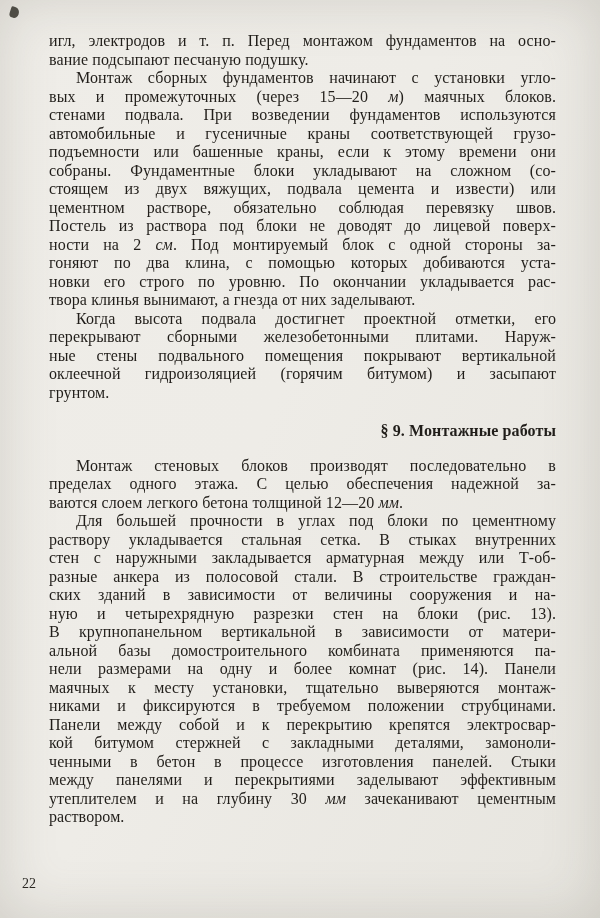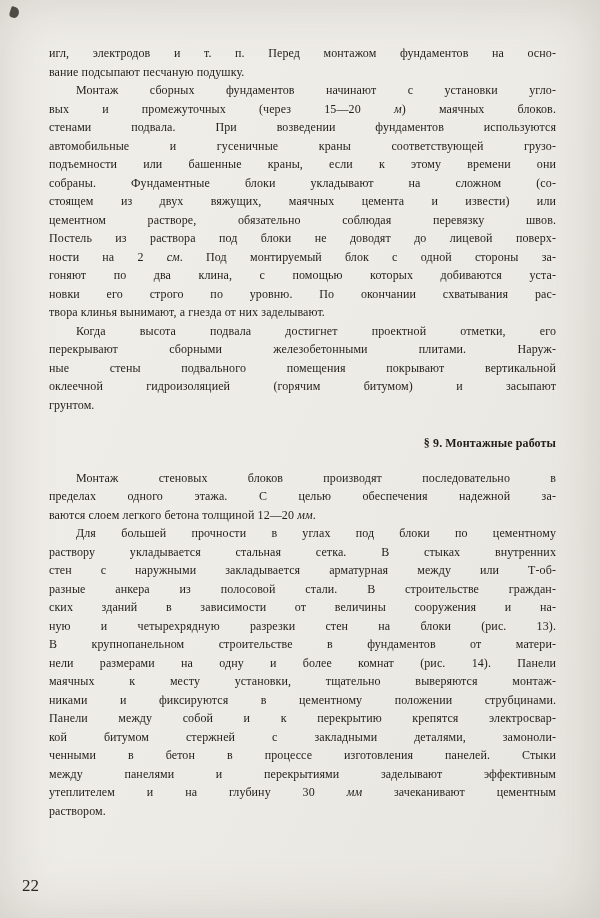--- a/index.html
+++ b/index.html
@@ -25,23 +25,23 @@
     width: 9px;
     height: 11px;
     background: #35322c;
     border-radius: 2px 60% 50% 40%;
     transform: rotate(18deg);
     opacity: 0.85;
   }
   .text-block {
     position: absolute;
     left: 49px;
-    top: 44px;
+    top: 32px;
     width: 507px;
-    font-size: 12px;
+    font-size: 16px;
     line-height: 18.5px;
     letter-spacing: 0.1px;
   }
   .paragraph { margin: 0; }
   .line {
     text-align: justify;
     text-align-last: justify;
     white-space: normal;
   }
   .line.last { text-align-last: left; }
@@ -49,21 +49,21 @@
   .heading {
     font-weight: bold;
     text-indent: 27px;
     margin: 20px 0 16px 0;
     text-align: right;
   }
   .page-number {
     position: absolute;
     left: 22px;
     top: 876px;
-    font-size: 17px;
+    font-size: 14px;
     color: #2a2722;
   }
   i { font-style: italic; }
 </style>
 </head>
 <body>
 
 <div class="page">
   <div class="speck"></div>
   <div class="text-block">
@@ -71,26 +71,26 @@
         <div class="line"><span>игл, электродов и т. п. Перед монтажом фундаментов на осно-</span></div>
         <div class="line last"><span>вание подсыпают песчаную подушку.</span></div>
       </div>
       <div class="paragraph">
         <div class="line first-indent"><span>Монтаж сборных фундаментов начинают с установки угло-</span></div>
         <div class="line"><span>вых и промежуточных (через 15—20 </span><i>м</i><span>) маячных блоков.</span></div>
         <div class="line"><span>стенами подвала. При возведении фундаментов используются</span></div>
         <div class="line"><span>автомобильные и гусеничные краны соответствующей грузо-</span></div>
         <div class="line"><span>подъемности или башенные краны, если к этому времени они</span></div>
         <div class="line"><span>собраны. Фундаментные блоки укладывают на сложном (со-</span></div>
-        <div class="line"><span>стоящем из двух вяжущих, маячных цемента и извести) или</span></div>
+        <div class="line"><span>стоящем из двух вяжущих, подвала цемента и извести) или</span></div>
         <div class="line"><span>цементном растворе, обязательно соблюдая перевязку швов.</span></div>
         <div class="line"><span>Постель из раствора под блоки не доводят до лицевой поверх-</span></div>
         <div class="line"><span>ности на 2 </span><i>см</i><span>. Под монтируемый блок с одной стороны за-</span></div>
         <div class="line"><span>гоняют по два клина, с помощью которых добиваются уста-</span></div>
-        <div class="line"><span>новки его строго по уровню. По окончании схватывания рас-</span></div>
+        <div class="line"><span>новки его строго по уровню. По окончании укладывается рас-</span></div>
         <div class="line last"><span>твора клинья вынимают, а гнезда от них заделывают.</span></div>
       </div>
       <div class="paragraph">
         <div class="line first-indent"><span>Когда высота подвала достигнет проектной отметки, его</span></div>
         <div class="line"><span>перекрывают сборными железобетонными плитами. Наруж-</span></div>
         <div class="line"><span>ные стены подвального помещения покрывают вертикальной</span></div>
         <div class="line"><span>оклеечной гидроизоляцией (горячим битумом) и засыпают</span></div>
         <div class="line last"><span>грунтом.</span></div>
       </div>
       <div class="heading"><span>§ 9. Монтажные работы</span></div>
@@ -99,24 +99,25 @@
         <div class="line"><span>пределах одного этажа. С целью обеспечения надежной за-</span></div>
         <div class="line last"><span>ваются слоем легкого бетона толщиной 12—20 </span><i>мм</i><span>.</span></div>
       </div>
       <div class="paragraph">
         <div class="line first-indent"><span>Для большей прочности в углах под блоки по цементному</span></div>
         <div class="line"><span>раствору укладывается стальная сетка. В стыках внутренних</span></div>
         <div class="line"><span>стен с наружными закладывается арматурная между или Т-об-</span></div>
         <div class="line"><span>разные анкера из полосовой стали. В строительстве граждан-</span></div>
         <div class="line"><span>ских зданий в зависимости от величины сооружения и на-</span></div>
         <div class="line"><span>ную и четырехрядную разрезки стен на блоки (рис. 13).</span></div>
-        <div class="line"><span>В крупнопанельном строительстве в фундаментов от матери-</span></div>
+        <div class="line"><span>В крупнопанельном вертикальной в зависимости от матери-</span></div>
+        <div class="line"><span>альной базы домостроительного комбината применяются па-</span></div>
         <div class="line"><span>нели размерами на одну и более комнат (рис. 14). Панели</span></div>
         <div class="line"><span>маячных к месту установки, тщательно выверяются монтаж-</span></div>
-        <div class="line"><span>никами и фиксируются в цементному положении струбцинами.</span></div>
+        <div class="line"><span>никами и фиксируются в требуемом положении струбцинами.</span></div>
         <div class="line"><span>Панели между собой и к перекрытию крепятся электросвар-</span></div>
         <div class="line"><span>кой битумом стержней с закладными деталями, замоноли-</span></div>
         <div class="line"><span>ченными в бетон в процессе изготовления панелей. Стыки</span></div>
         <div class="line"><span>между панелями и перекрытиями заделывают эффективным</span></div>
         <div class="line"><span>утеплителем и на глубину 30 </span><i>мм</i><span> зачеканивают цементным</span></div>
         <div class="line last"><span>раствором.</span></div>
       </div>
     </div>
   <div class="page-number">22</div>
 </div>

